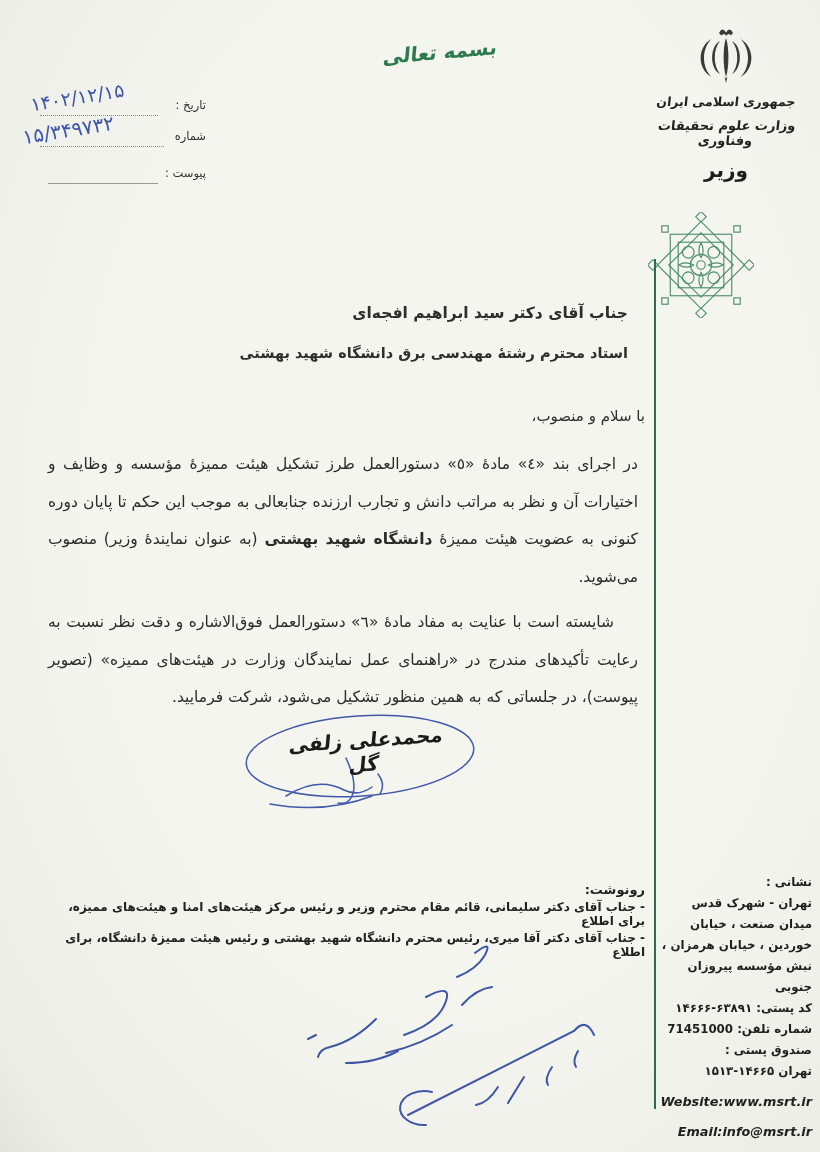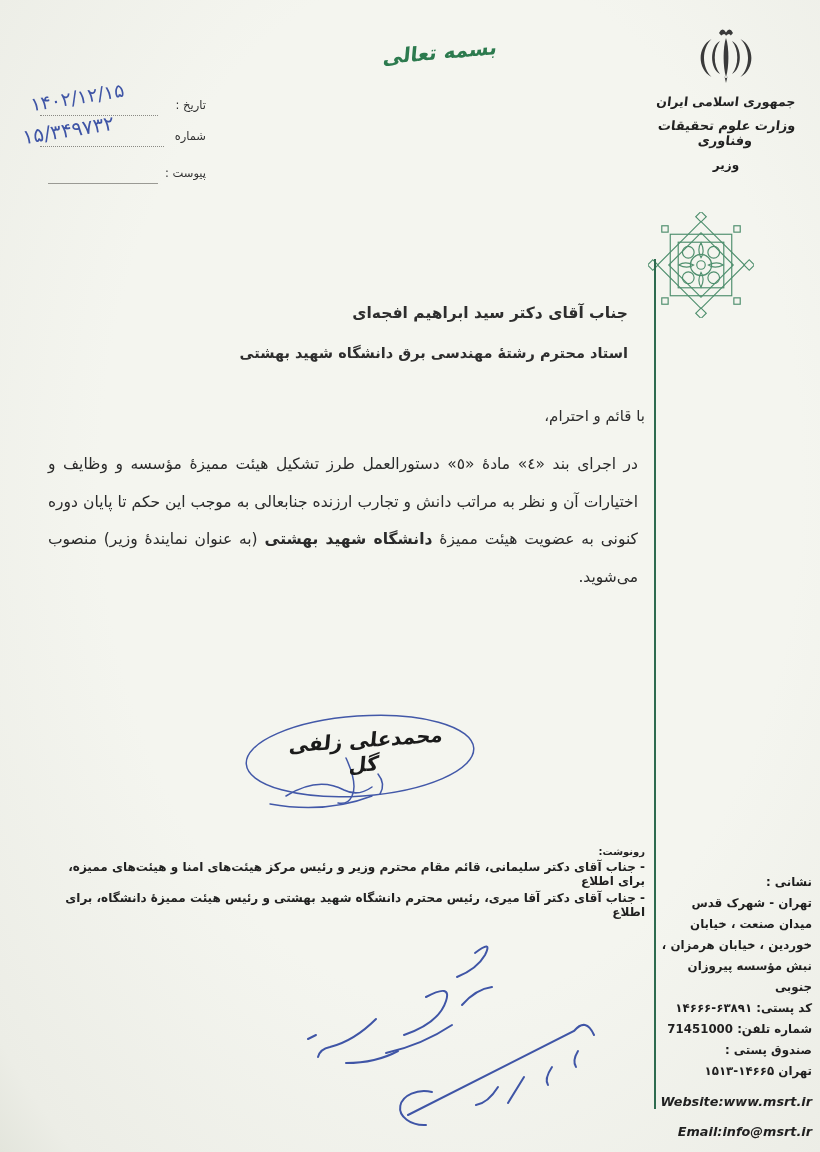--- a/index.html
+++ b/index.html
@@ -13,21 +13,21 @@
   .bismillah {
     position:absolute; left:375px; top:40px; width:130px; text-align:center;
     color:#2c7a4e; font-weight:bold; font-size:20px;
     transform: rotate(-5deg) skewX(-10deg);
   }
   
   .gov { position:absolute; right:6px; top:26px; width:176px; text-align:center; direction:rtl; }
   .gov .emblem { display:block; margin:0 auto 6px auto; }
   .gov-line1 { font-size:12.5px; font-weight:bold; transform:skewX(-6deg); color:#222; }
   .gov-line2 { font-size:13px; font-weight:bold; transform:skewX(-6deg); margin-top:9px; color:#222; }
-  .gov-line3 { font-size:12px; font-weight:bold; letter-spacing:9px; margin-top:10px; color:#1d1d1d; }
+  .gov-line3 { font-size:20px; font-weight:bold; letter-spacing:9px; margin-top:10px; color:#1d1d1d; }
   
   .meta { position:absolute; left:26px; top:92px; width:180px; direction:rtl; font-size:11.5px; color:#333; }
   .meta-row { position:relative; height:31px; }
   .meta-label { position:absolute; right:0; top:6px; white-space:nowrap; }
   .meta-line { position:absolute; top:23px; border-bottom:1px dotted #8a8a84; }
   .line-date   { left:14px; width:118px; }
   .line-number { left:14px; width:124px; }
   .line-attach { left:22px; width:110px; border-bottom:1px solid #9a9a94; }
   .hand { position:absolute; color:#3f55a6; font-size:19px; letter-spacing:1px; white-space:nowrap; direction:ltr; }
   .hand-date   { left:4px;  top:-6px; transform:rotate(-9deg); }
@@ -50,21 +50,21 @@
   
   .sig-block { position:absolute; left:228px; top:700px; width:270px; height:130px; }
   .sig-oval { position:absolute; left:0; top:0; }
   .sig-name {
     position:absolute; left:42px; top:28px; width:190px; text-align:center;
     font-size:20px; font-weight:bold; color:#1b1b1b; direction:rtl;
     transform: rotate(-4deg) skewX(-9deg);
   }
   
   .cc { position:absolute; left:60px; right:175px; top:846px; direction:rtl; text-align:right; color:#222; }
-  .cc-label { font-size:10px; font-weight:bold; }
+  .cc-label { font-size:13px; font-weight:bold;margin-top:36px; }
   .cc-item { font-size:12px; font-weight:bold; margin-top:3px; }
   
   .addr {
     position:absolute; right:8px; top:872px; width:152px;
     direction:rtl; text-align:right; font-size:11.8px; font-weight:bold;
     color:#1f1f1f; line-height:21px;
   }
   .addr .ltrnum { direction:ltr; unicode-bidi:isolate; }
   .addr .web { direction:ltr; font-style:italic; font-size:12.8px; margin-top:9px; }
   
@@ -134,24 +134,25 @@
         <rect x="81" y="81" width="6" height="6"></rect>
     </g>
   </svg>
   <div class="green-rule"></div>
 
   <div class="recipient">
     <div class="recipient-1">جناب آقای دکتر سید ابراهیم افجه‌ای</div>
     <div class="recipient-2">استاد محترم رشتهٔ مهندسی برق دانشگاه شهید بهشتی</div>
   </div>
 
-  <div class="salutation">با قائم و احترام،</div>
+  <div class="salutation">با سلام و منصوب،</div>
 
   <div class="body-text">
     <p class="p1"><span>در اجرای بند «٤» مادهٔ «٥» دستورالعمل طرز تشکیل هیئت ممیزهٔ مؤسسه و وظایف و اختیارات آن و نظر به مراتب دانش و تجارب ارزنده جنابعالی به موجب این حکم تا پایان دوره کنونی به عضویت هیئت ممیزهٔ </span><span class="bold-inline">دانشگاه شهید بهشتی</span><span> (به عنوان نمایندهٔ وزیر) منصوب می‌شوید.</span></p>
+    <p class="p2">شایسته است با عنایت به مفاد مادهٔ «٦» دستورالعمل فوق‌الاشاره و دقت نظر نسبت به رعایت تأکیدهای مندرج در «راهنمای عمل نمایندگان وزارت در هیئت‌های ممیزه» (تصویر پیوست)، در جلساتی که به همین منظور تشکیل می‌شود، شرکت فرمایید.</p>
   </div>
 
   <div class="sig-block">
     <svg class="sig-oval" width="270" height="130" viewBox="0 0 270 130">
       <g fill="none" stroke="#4258a8" stroke-width="1.5" stroke-linecap="round">
         <ellipse cx="132" cy="56" rx="114" ry="40" transform="rotate(-4 132 56)"></ellipse>
         <path d="M118,58 q12,26 6,38 q-4,9 -14,7"></path>
         <path d="M58,96 q32,-20 58,-6 q14,7 28,-3"></path>
         <path d="M42,104 q55,10 102,-8"></path>
         <path d="M150,74 q8,10 2,20"></path>

